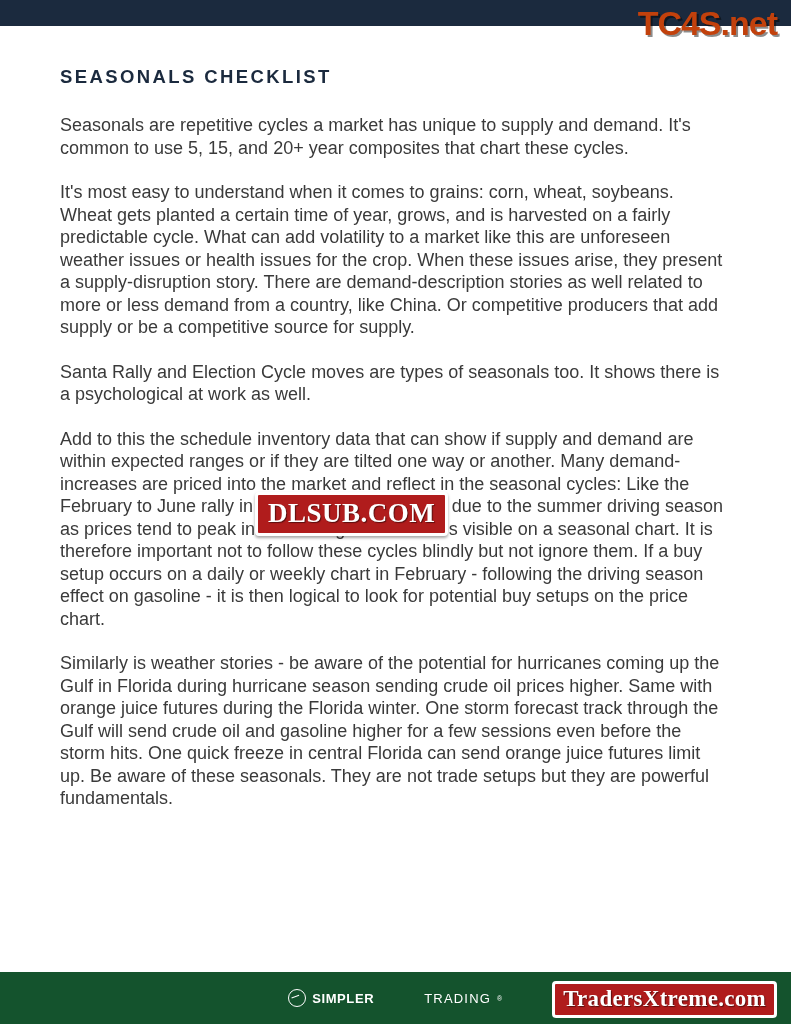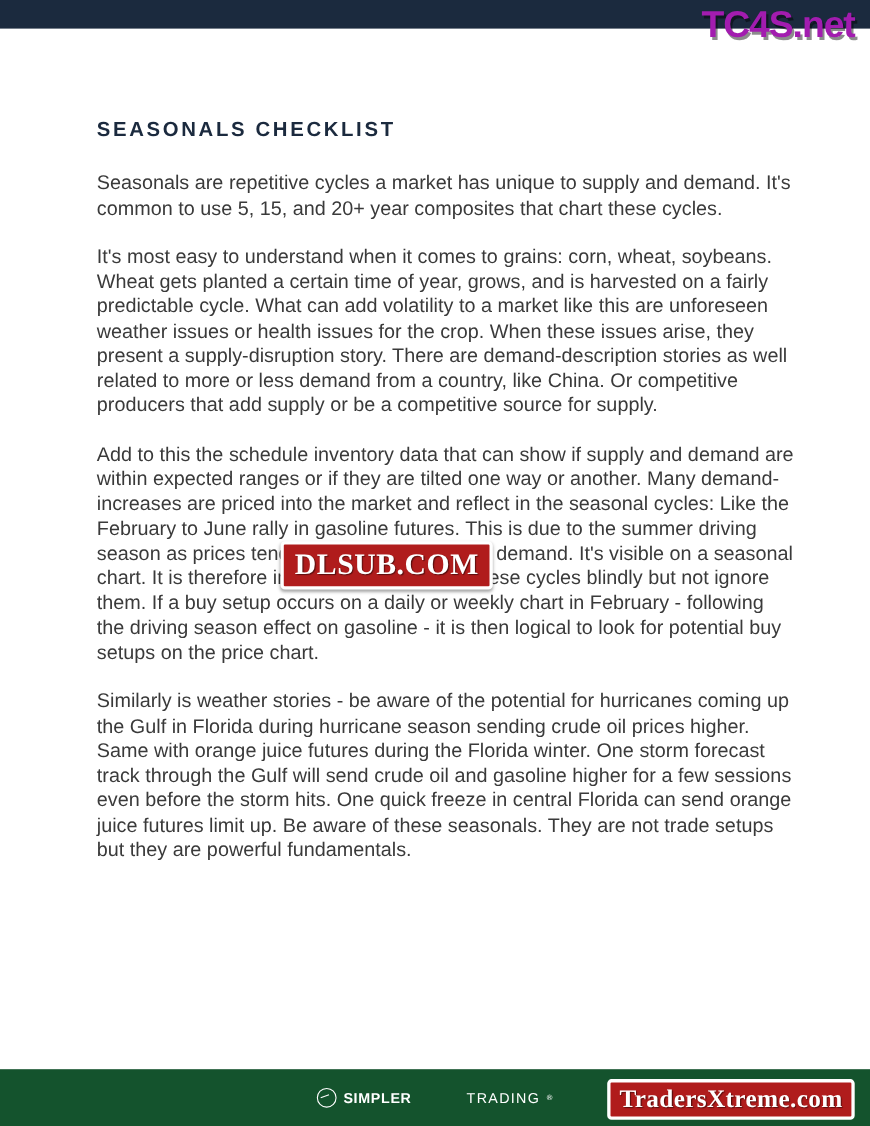--- a/index.html
+++ b/index.html
@@ -41,23 +41,22 @@
     align-items: center;
     justify-content: center;
   }
 
   .content {
     position: absolute;
     top: 26px;
     left: 0;
     width: 791px;
     height: 673px;
-    padding: 30px 68px 0 88px;
+    padding: 30px 68px 0 60px;
     box-sizing: border-box;
-    margin-top: 41px;
   }
 
   h1.doc-title {
     font-size: 18.5px;
     letter-spacing: 2.4px;
     font-weight: bold;
     color: #1b2a3e;
     margin: 10px 0 26px 0;
     font-family: "Liberation Sans", sans-serif;
   }
@@ -114,21 +113,21 @@
   .footer-logo .reg { font-size: 7px; vertical-align: super; }
 
   
   .wm-top {
     position: absolute;
     top: 4px;
     right: 14px;
     font-family: "Liberation Sans", sans-serif;
     font-weight: bold;
     font-size: 34px;
-    color: #a21caf;
+    color: #c2410c;
     letter-spacing: -1px;
     text-shadow: 2px 2px 0 rgba(0,0,0,0.45);
     z-index: 20;
   }
   .wm-center {
     position: absolute;
     top: 492px;
     left: 255px;
     z-index: 20;
     background: #b01c1c;
@@ -171,20 +170,21 @@
 
 <div class="page">
 
   <div class="top-bar"></div>
 
   <div class="content">
     <h1 class="doc-title">SEASONALS CHECKLIST</h1>
 
     <p class="para">Seasonals are repetitive cycles a market has unique to supply and demand. It's common to use 5, 15, and 20+ year composites that chart these cycles.</p>
     <p class="para">It's most easy to understand when it comes to grains: corn, wheat, soybeans. Wheat gets planted a certain time of year, grows, and is harvested on a fairly predictable cycle. What can add volatility to a market like this are unforeseen weather issues or health issues for the crop. When these issues arise, they present a supply-disruption story. There are demand-description stories as well related to more or less demand from a country, like China. Or competitive producers that add supply or be a competitive source for supply.</p>
+    <p class="para">Santa Rally and Election Cycle moves are types of seasonals too. It shows there is a psychological at work as well.</p>
     <p class="para">Add to this the schedule inventory data that can show if supply and demand are within expected ranges or if they are tilted one way or another. Many demand-increases are priced into the market and reflect in the seasonal cycles: Like the February to June rally in gasoline futures. This is due to the summer driving season as prices tend to peak in front of high demand. It's visible on a seasonal chart. It is therefore important not to follow these cycles blindly but not ignore them. If a buy setup occurs on a daily or weekly chart in February - following the driving season effect on gasoline - it is then logical to look for potential buy setups on the price chart.</p>
     <p class="para">Similarly is weather stories - be aware of the potential for hurricanes coming up the Gulf in Florida during hurricane season sending crude oil prices higher. Same with orange juice futures during the Florida winter. One storm forecast track through the Gulf will send crude oil and gasoline higher for a few sessions even before the storm hits. One quick freeze in central Florida can send orange juice futures limit up. Be aware of these seasonals. They are not trade setups but they are powerful fundamentals.</p>
 
   </div>
 
   <div class="bottom-bar">
     <div class="footer-logo">
       <span class="mark"></span>
       <span class="brand-bold">SIMPLER</span>
         <span class="brand-light">TRADING</span>

